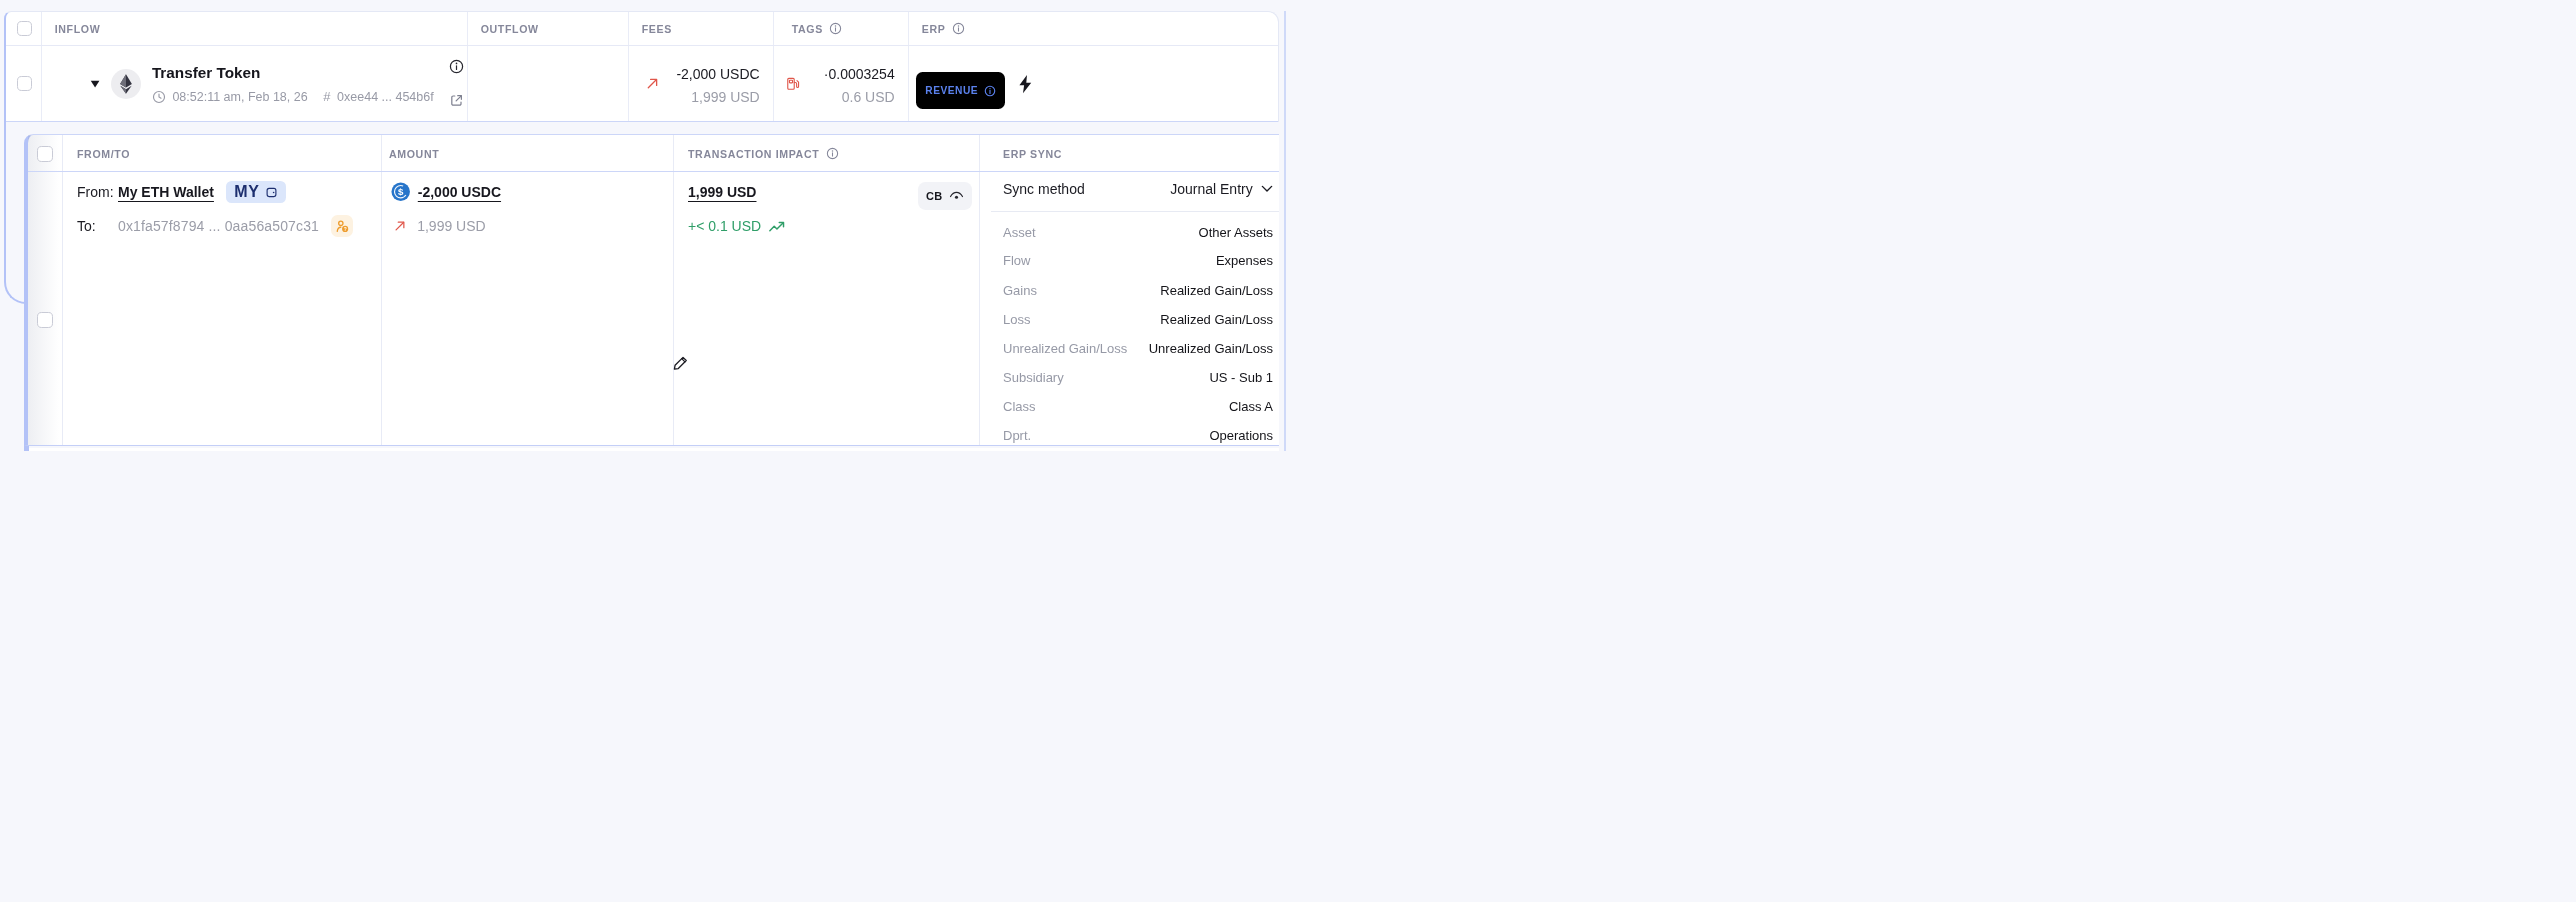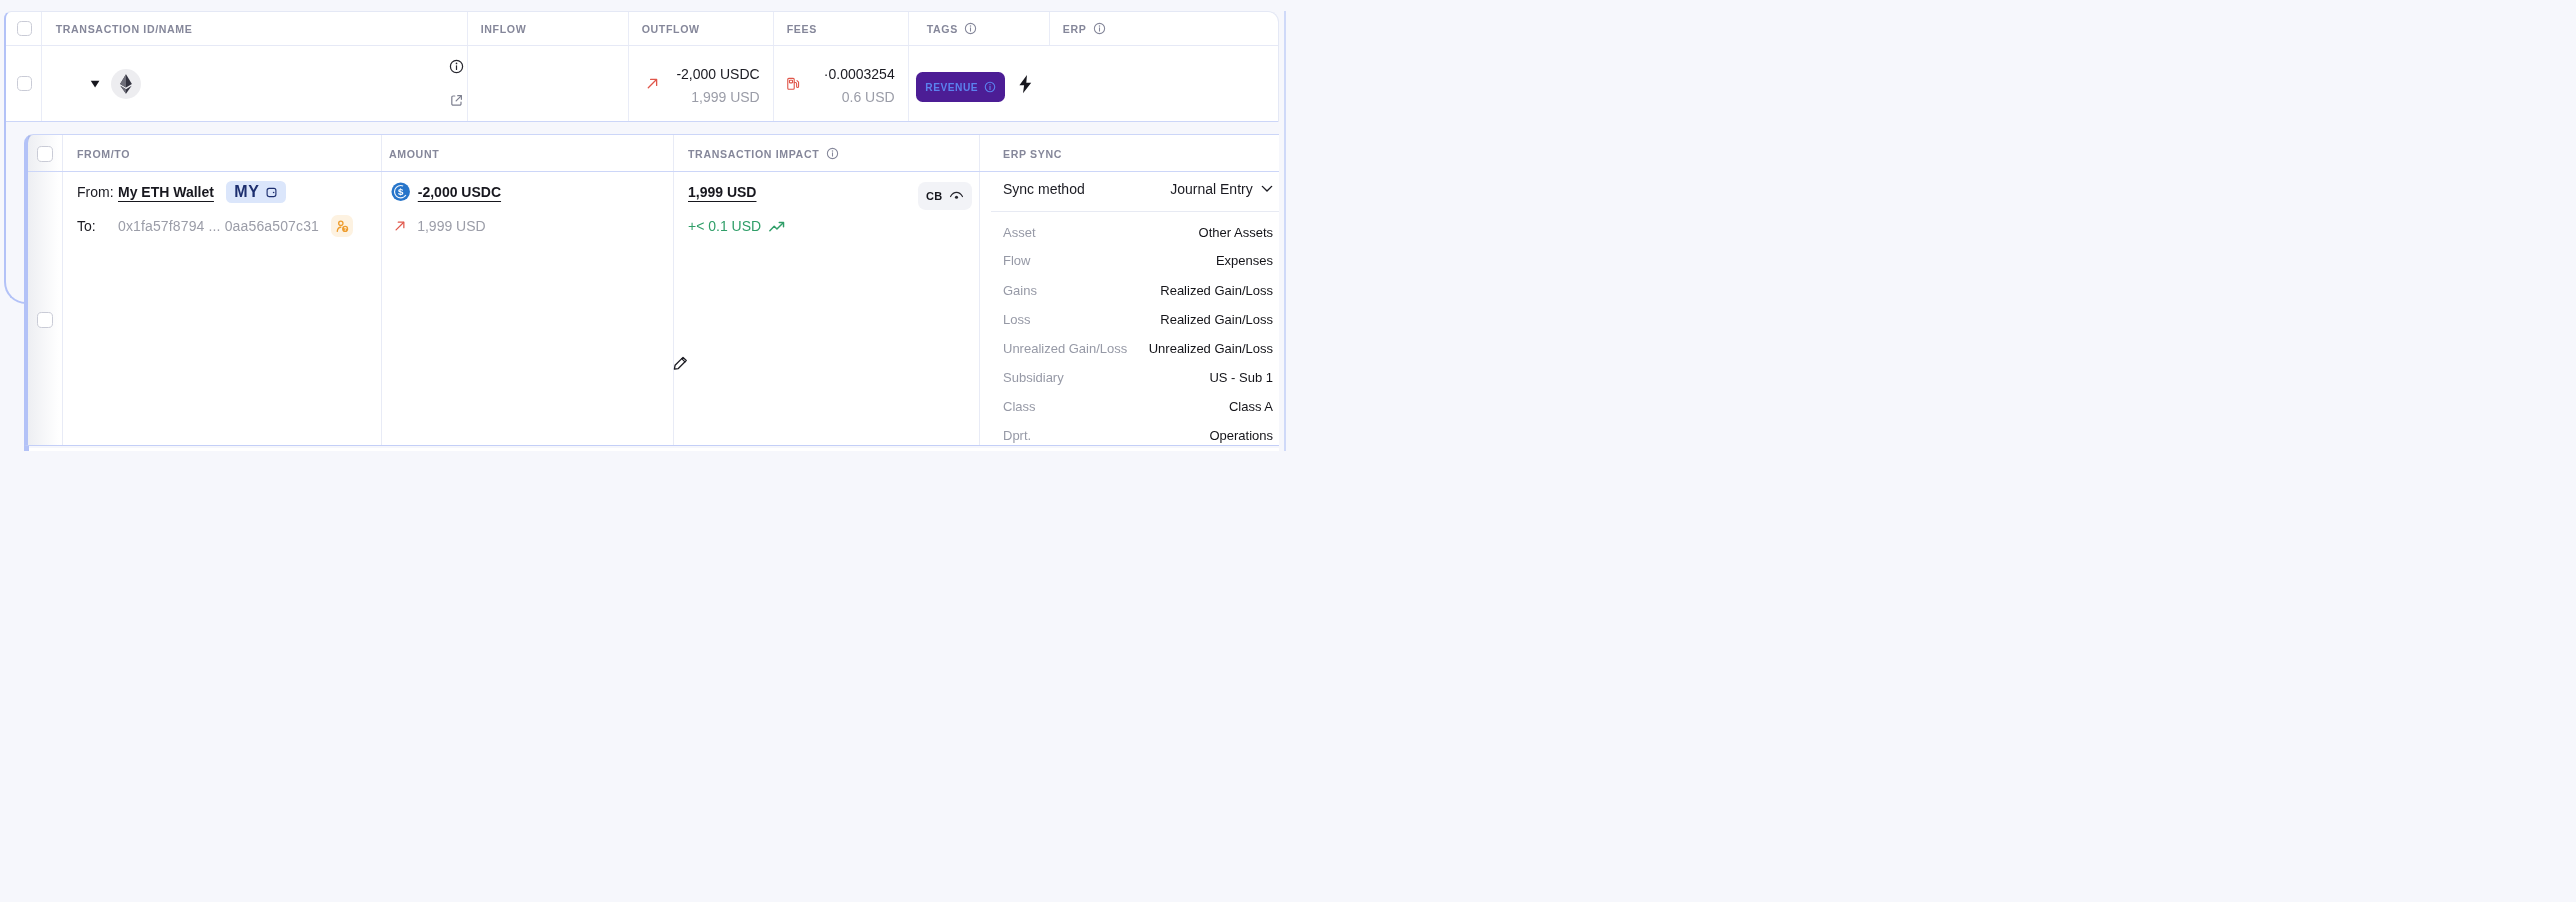--- a/index.html
+++ b/index.html
@@ -30,22 +30,22 @@
   .txtitle { font-size:15.3px; font-weight:700; color:#16161d; line-height:18.5px; }
   .txmeta { display:flex; align-items:center; gap:6.5px; margin-top:6.5px;
             font-size:12.5px; color:#989aa6; }
   .txmeta .hashsep { margin-left:9.2px; font-size:13px; color:#989aa6; }
   .iconbtn { position:absolute; cursor:pointer; line-height:0; }
 
   .stack { position:absolute; top:19.4px; right:13px; text-align:right; }
   .stack .l1 { font-size:14px; color:#1b1b22; line-height:18.5px; }
   .stack .l2 { font-size:14px; color:#9b9da8; line-height:18.5px; margin-top:3.7px; }
 
-  .tagbadge { position:absolute; left:7.4px; top:26px; height:30px; display:flex; align-items:center; gap:5.5px;
-              padding:0 9.2px; background:#4c1d95; border-radius:6.5px; cursor:pointer; }
+  .tagbadge { position:absolute; left:7.4px; top:26px; height:37px; display:flex; align-items:center; gap:5.5px;
+              padding:0 9.2px; background:#000000; border-radius:6.5px; cursor:pointer; }
   .tagbadge span { font-size:10.2px; font-weight:700; letter-spacing:.05em; color:#5b82ee; }
   .bolt { position:absolute; left:108px; top:28px; line-height:0; cursor:pointer; }
 
   .erpcell { display:flex; align-items:center; padding-left:15px; }
   .synccircle { width:20.3px; height:20.3px; border-radius:50%; background:#4e22df; flex:0 0 auto;
                 display:flex; align-items:center; justify-content:center; }
   .erplink { margin-left:7.4px; font-size:14px; color:#17171e; text-decoration:underline;
              text-underline-offset:3.7px; cursor:pointer; white-space:nowrap; }
   .sqbtn { width:24px; height:24px; border-radius:5.5px; border:none; cursor:pointer;
            display:flex; align-items:center; justify-content:center; flex:0 0 auto; }
@@ -112,23 +112,20 @@
 <body>
 
 <div class="stage">
 
   <div class="curve"></div>
 
   <div class="card">
 
     <div class="grid hrow">
       <div class="cell"></div>
-      <div class="cell hcell">
-        <span>TRANSACTION ID/NAME</span>
-      </div>
       <div class="cell hcell nopad">
         <span>INFLOW</span>
       </div>
       <div class="cell hcell nopad">
         <span>OUTFLOW</span>
       </div>
       <div class="cell hcell nopad">
         <span>FEES</span>
       </div>
       <div class="cell hcell" style="padding-left:18px;">
@@ -165,20 +162,34 @@
           </span>
           <span class="ethwrap">
             <svg width="30" height="30" viewBox="0 0 32 32">
               <circle cx="16" cy="16" r="16" fill="#ededf0"></circle>
               <polygon points="16,5.5 22.3,16.1 16,19.8 9.7,16.1" fill="#343440"></polygon>
               <polygon points="16,5.5 16,19.8 9.7,16.1" fill="#6e6e79"></polygon>
               <polygon points="10,17.9 16,21.5 22,17.9 16,26.5" fill="#343440"></polygon>
               <polygon points="10,17.9 16,21.5 16,26.5" fill="#6e6e79"></polygon>
             </svg>
           </span>
+          <div>
+            <div class="txtitle">Transfer Token</div>
+            <div class="txmeta">
+              <span>
+                <svg width="14" height="14" viewBox="0 0 16 16" fill="none" stroke="#989aa6" stroke-width="1.3">
+                    <circle cx="8" cy="8" r="6.3"></circle>
+                    <path d="M8 4.6V8l2.3 1.4" stroke-linecap="round"></path>
+                  </svg>
+              </span>
+              <span>08:52:11 am, Feb 18, 26</span>
+              <span class="hashsep">#</span>
+              <span>0xee44 ... 454b6f</span>
+            </div>
+          </div>
         </div>
         <span class="iconbtn" style="left:407px; top:13px;">
           <svg width="15" height="15" viewBox="0 0 16 16" fill="none" stroke="#26262e" stroke-width="1.3">
               <circle cx="8" cy="8" r="6.5"></circle>
               <path d="M8 7.2v4" stroke-linecap="round"></path>
               <circle cx="8" cy="4.7" r=".9" fill="#26262e" stroke="none"></circle>
             </svg>
         </span>
         <span class="iconbtn" style="left:407px; top:47px;">
           <svg width="15" height="15" viewBox="0 0 16 16" fill="none" stroke="#7e8090" stroke-width="1.3" stroke-linecap="round" stroke-linejoin="round">

